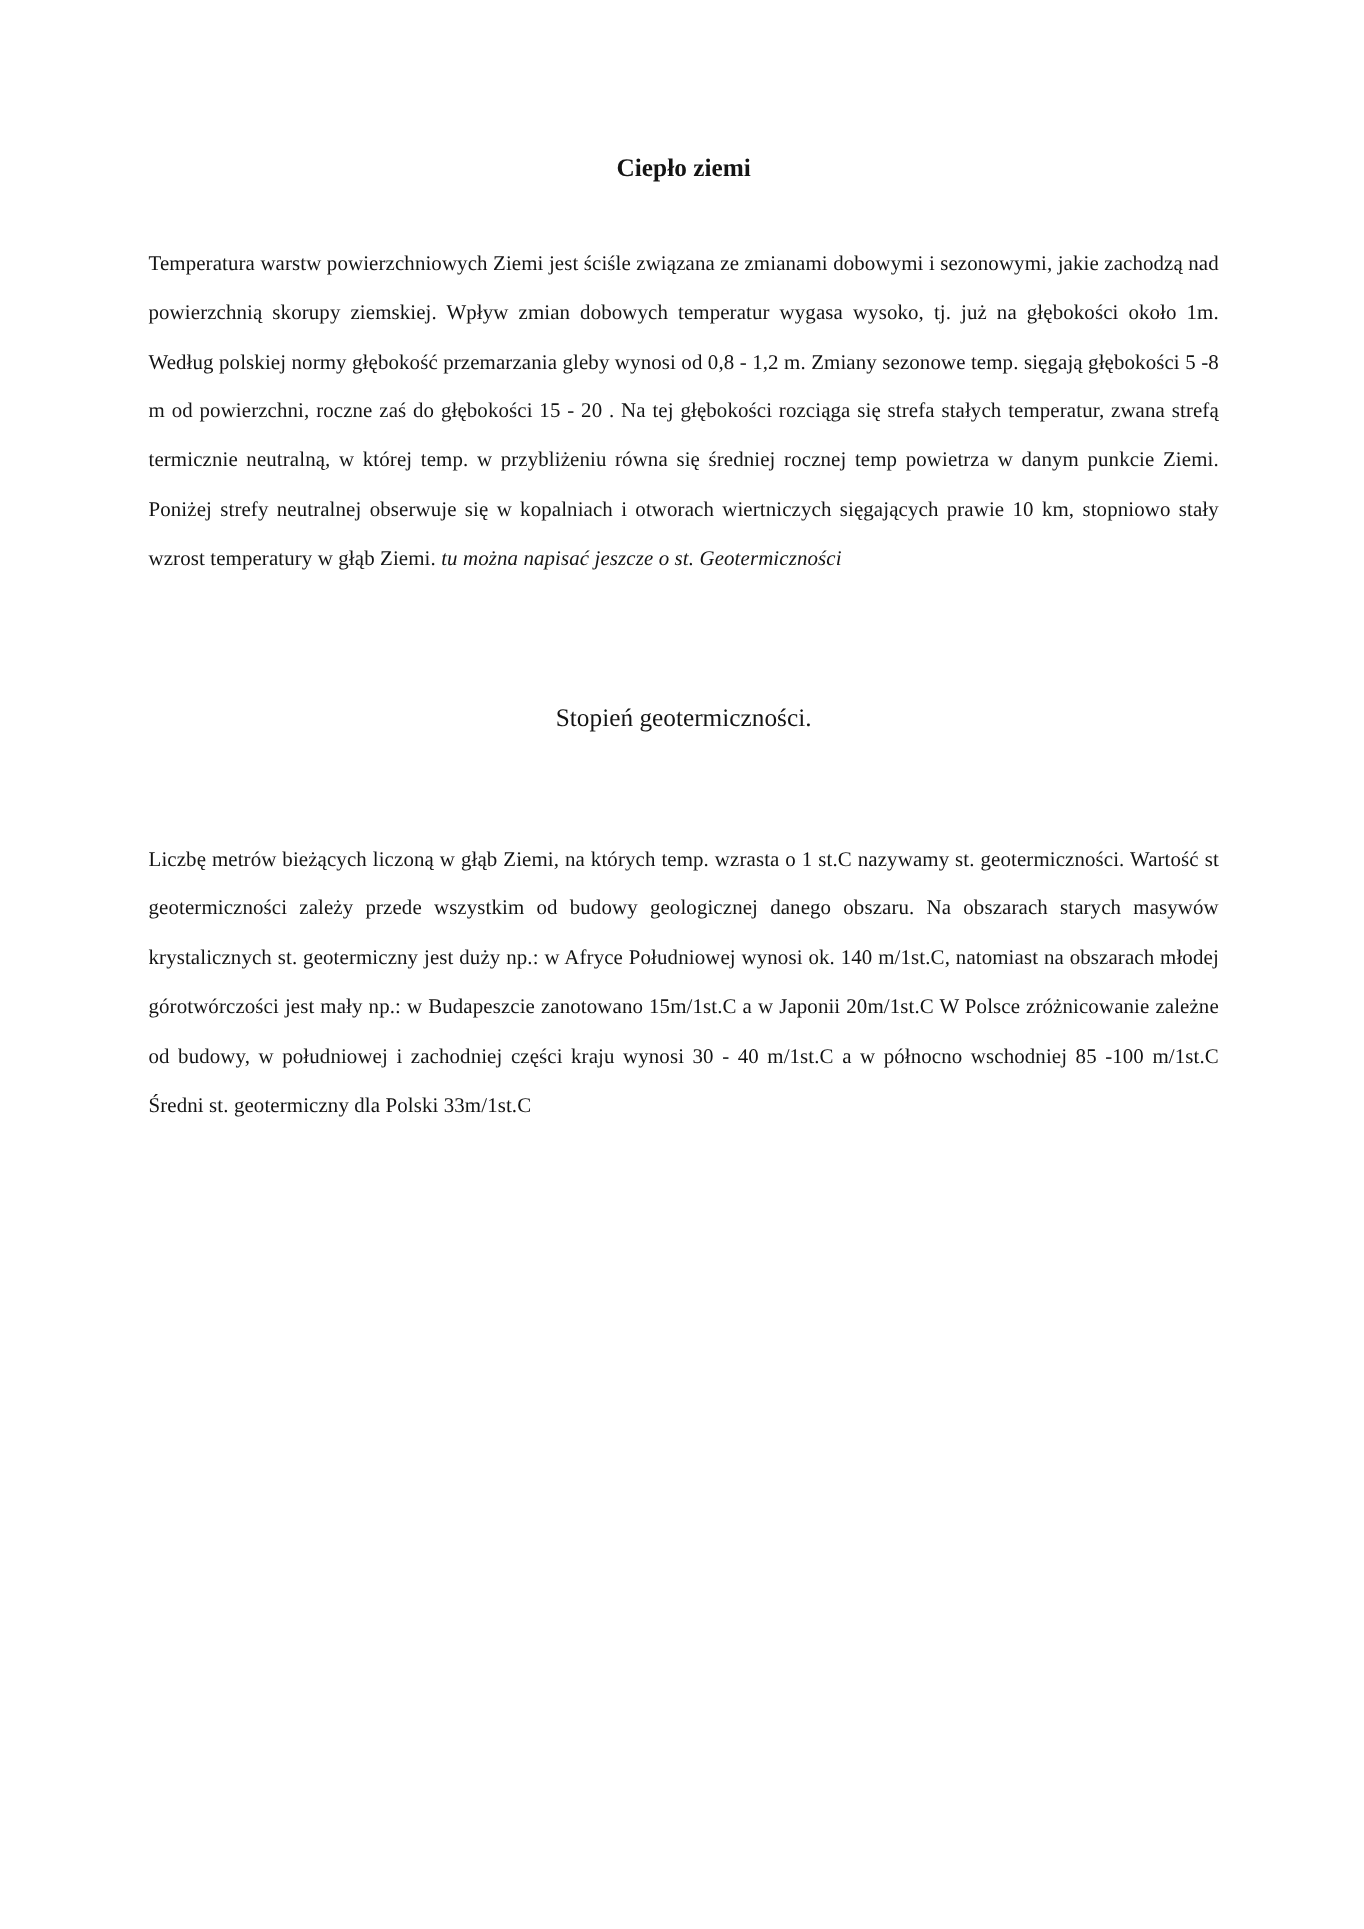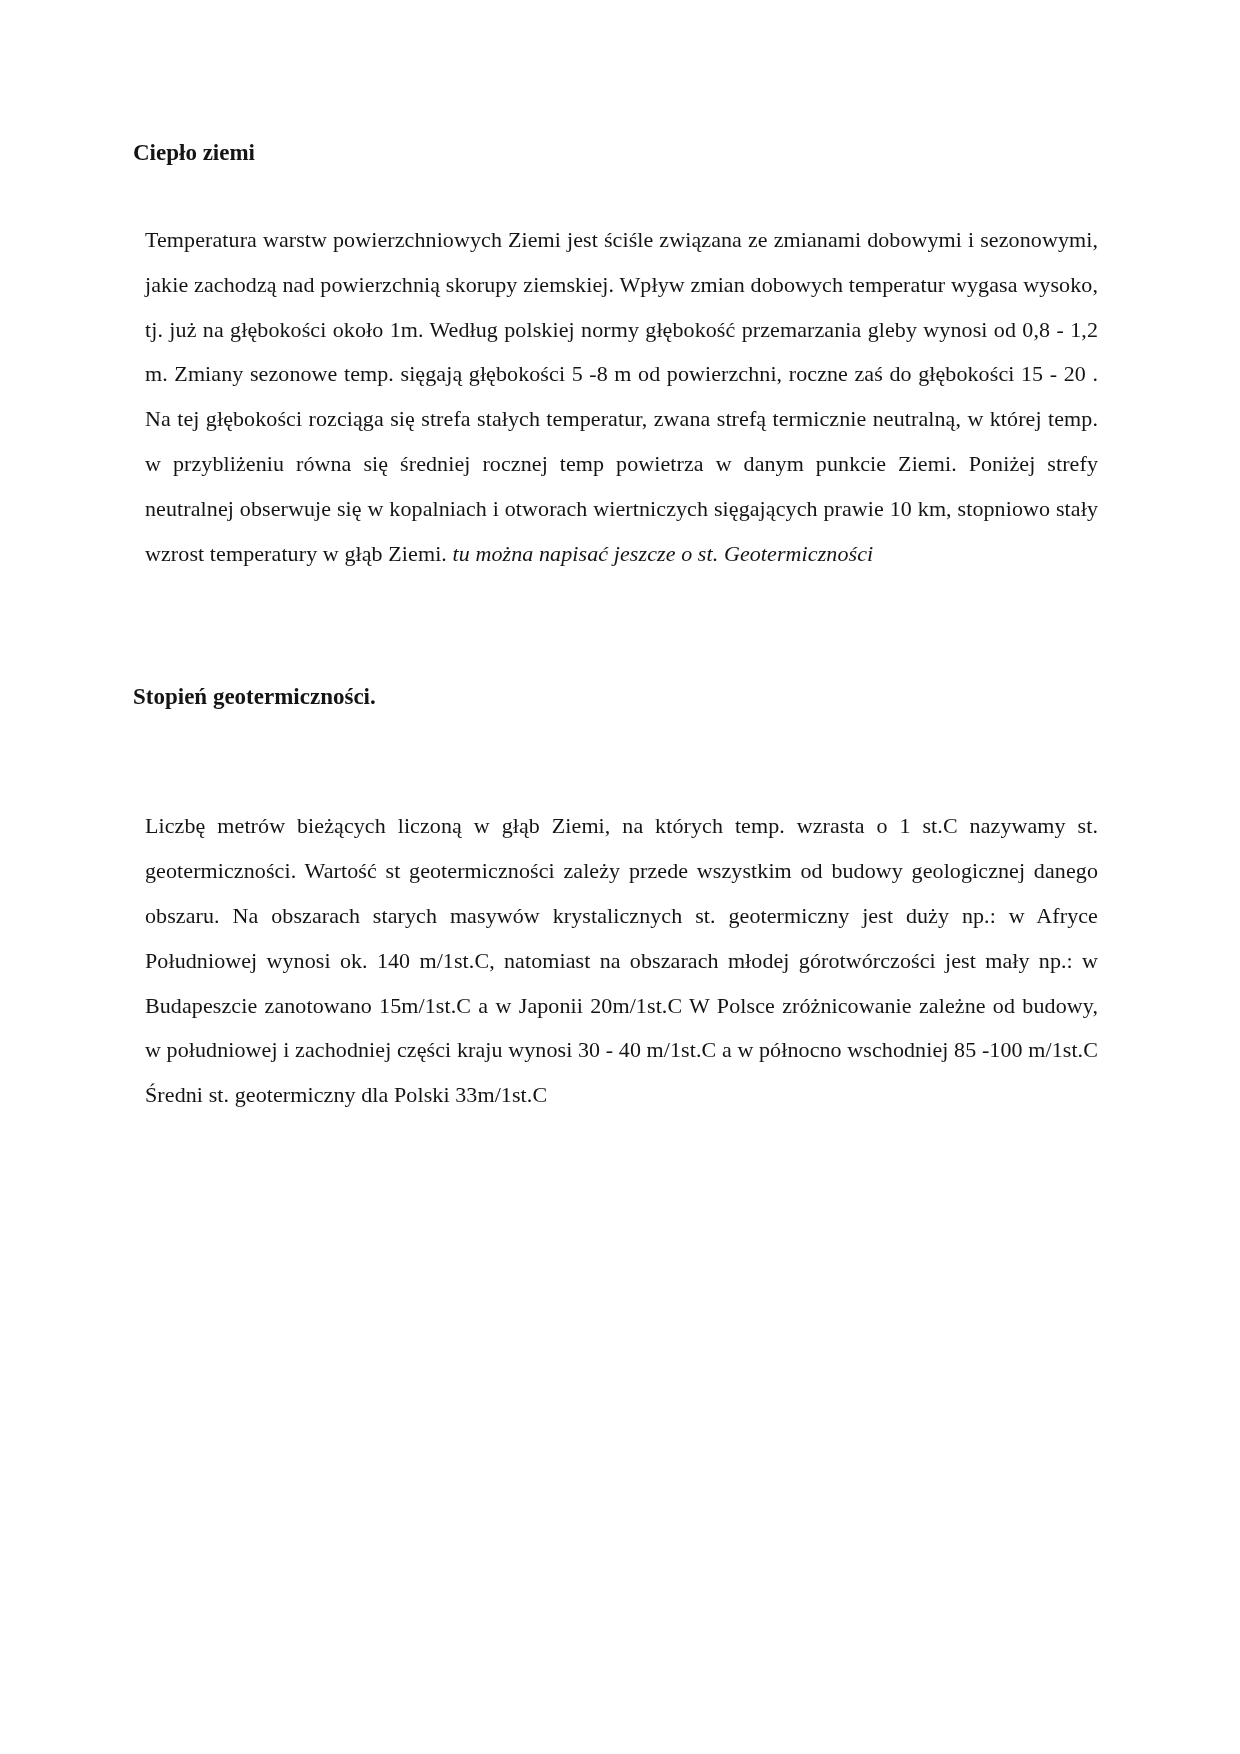--- a/index.html
+++ b/index.html
@@ -17,38 +17,38 @@
       padding: 130px 130px 0 133px;
       font-family: "Liberation Serif", "DejaVu Serif", serif;
       color: #141414;
       overflow: hidden;
     }
     .doc-title {
       font-size: 23px;
       font-weight: bold;
       line-height: 45px;
       margin: 0 0 43px 0;
-      text-align: left;
+      text-align: center;
     }
     .para {
-      font-size: 22px;
+      font-size: 19px;
       line-height: 44.8px;
       text-align: justify;
-      margin: 12px;
+      margin: 2px;
       letter-spacing: 0.1px;
     }
     .para .italic {
       font-style: italic;
     }
     .section-heading {
       font-size: 23px;
-      font-weight: bold;
+      font-weight: normal;
       line-height: 45px;
       margin: 98px 0 0 0;
-      text-align: left;
+      text-align: center;
     }
     .para-2 {
       margin-top: 85px;
       font-family: Liberation Serif, serif;
     }
   </style>
 </head>
 <body>
 
 <div class="page">

